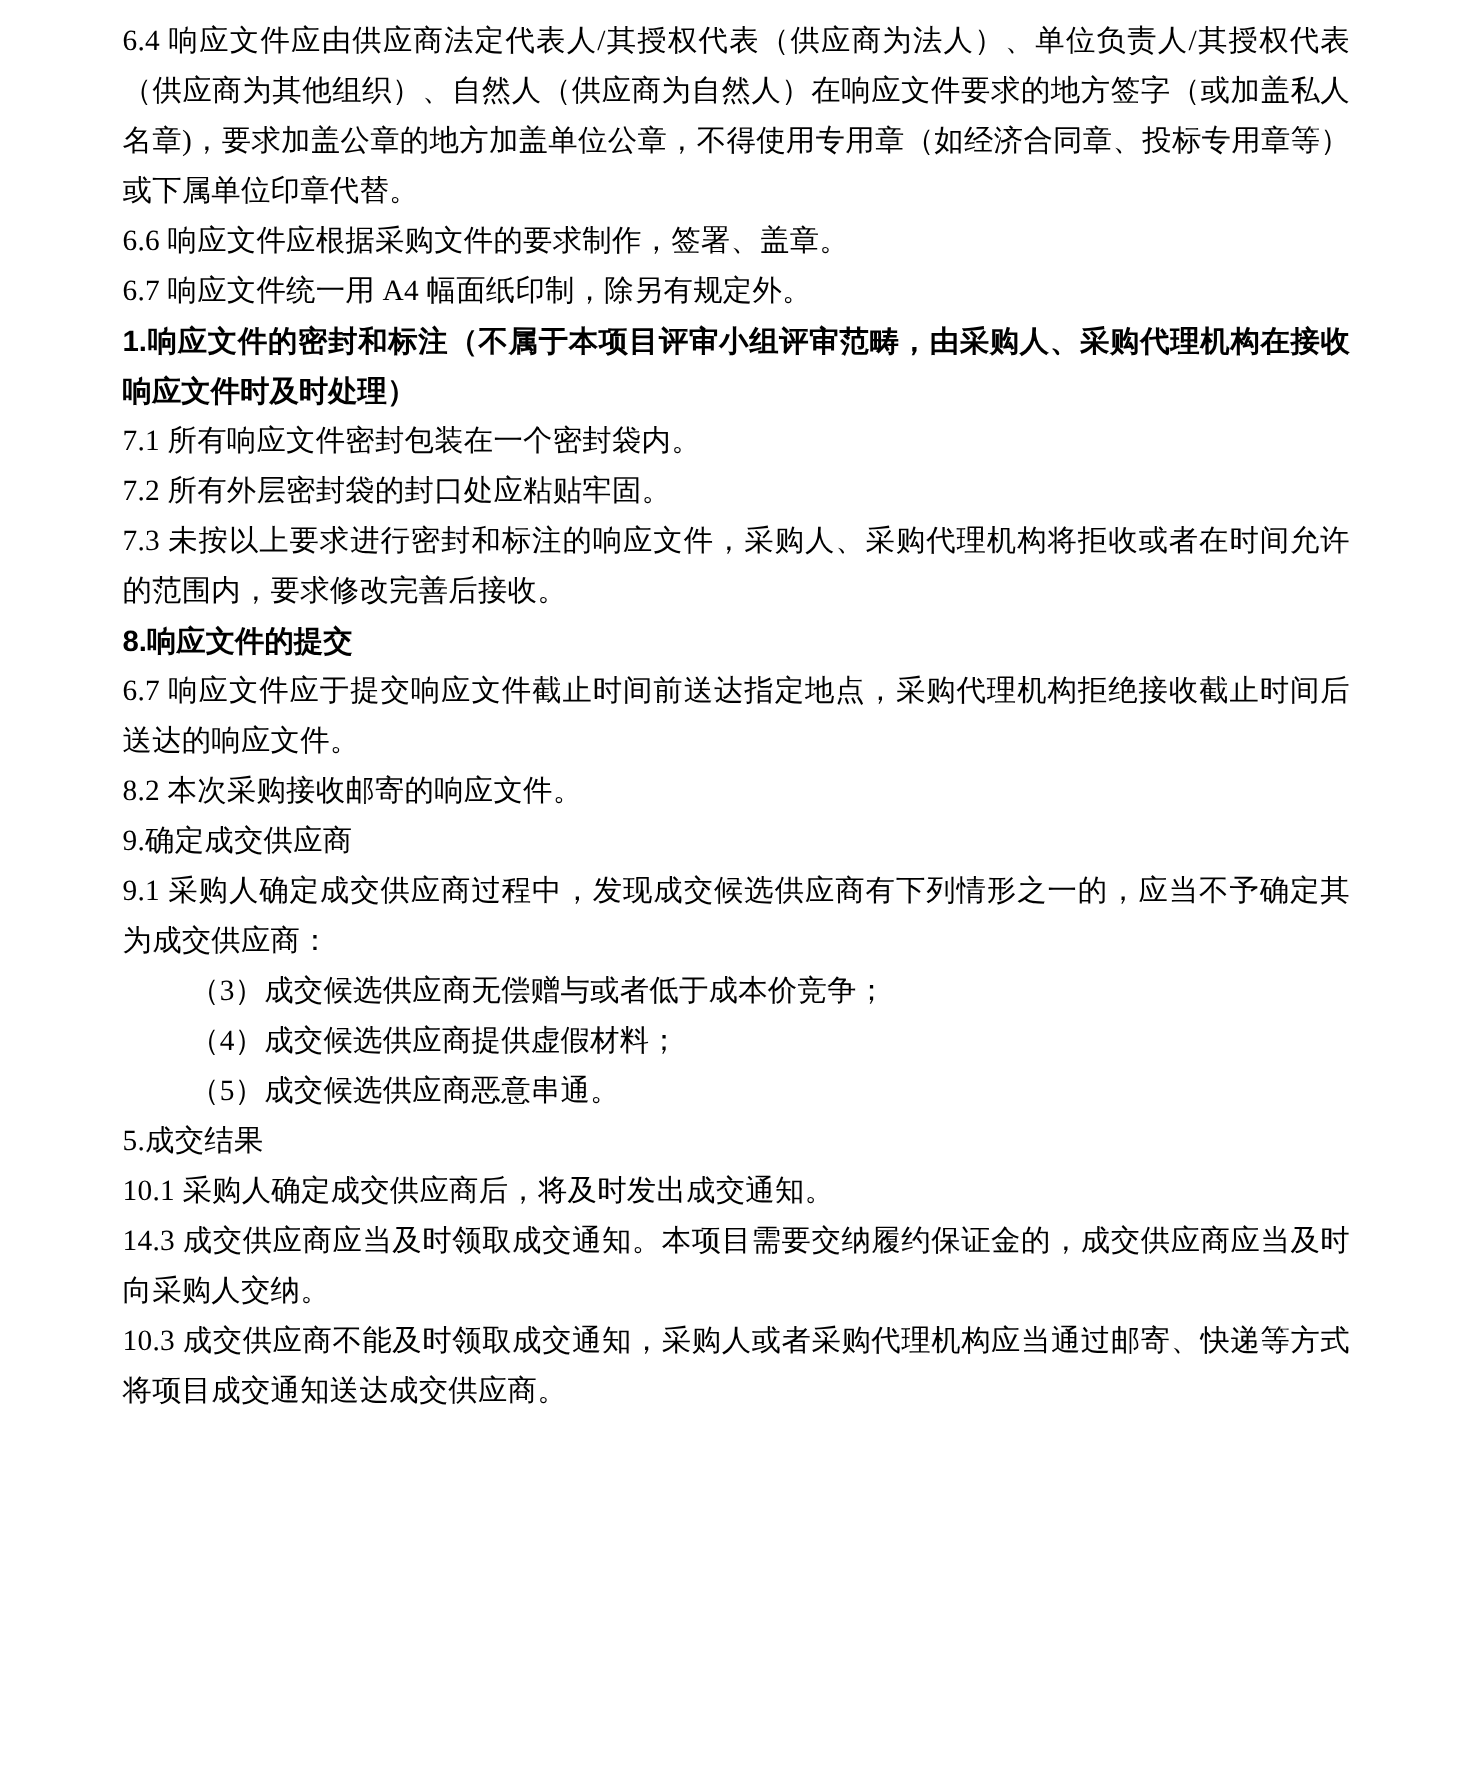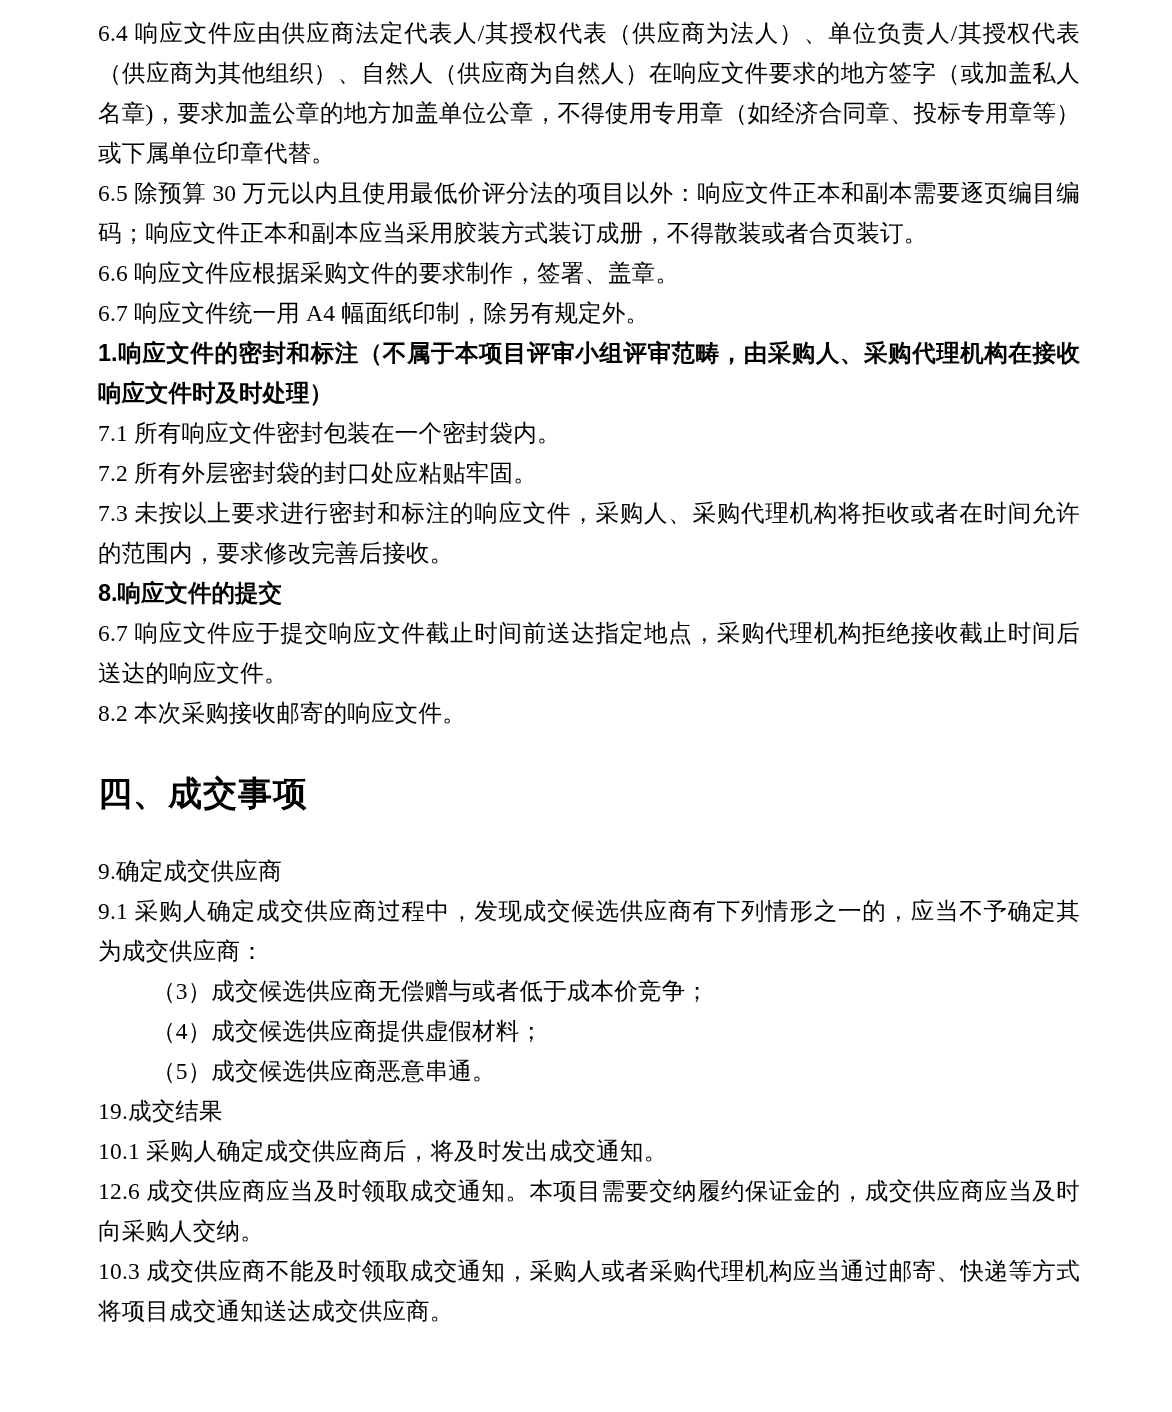--- a/index.html
+++ b/index.html
@@ -45,35 +45,33 @@
     font-family: "Liberation Sans", "DejaVu Sans", sans-serif;
     letter-spacing: 1px;
     text-align: left;
   }
 </style>
 </head>
 <body>
 
 <div class="page">
   <p class="para">6.4 响应文件应由供应商法定代表人/其授权代表（供应商为法人）、单位负责人/其授权代表（供应商为其他组织）、自然人（供应商为自然人）在响应文件要求的地方签字（或加盖私人名章)，要求加盖公章的地方加盖单位公章，不得使用专用章（如经济合同章、投标专用章等）或下属单位印章代替。</p>
-  <p class="para">6.5 除预算 30 万元以内且使用最低价评分法的项目以外：响应文件正本和副本需要逐页编目编码；响应文件正本和副本应当采用胶装方式装订成册，不得散装或者合页装订。</p>
   <p class="para">6.6 响应文件应根据采购文件的要求制作，签署、盖章。</p>
   <p class="para">6.7 响应文件统一用 A4 幅面纸印制，除另有规定外。</p>
   <p class="para bold">1.响应文件的密封和标注（不属于本项目评审小组评审范畴，由采购人、采购代理机构在接收响应文件时及时处理）</p>
   <p class="para">7.1 所有响应文件密封包装在一个密封袋内。</p>
   <p class="para">7.2 所有外层密封袋的封口处应粘贴牢固。</p>
   <p class="para">7.3 未按以上要求进行密封和标注的响应文件，采购人、采购代理机构将拒收或者在时间允许的范围内，要求修改完善后接收。</p>
   <p class="para bold">8.响应文件的提交</p>
   <p class="para">6.7 响应文件应于提交响应文件截止时间前送达指定地点，采购代理机构拒绝接收截止时间后送达的响应文件。</p>
   <p class="para">8.2 本次采购接收邮寄的响应文件。</p>
 
-  <h1 class="section-heading">四、成交事项</h1>
 
   <p class="para">9.确定成交供应商</p>
   <p class="para">9.1 采购人确定成交供应商过程中，发现成交候选供应商有下列情形之一的，应当不予确定其为成交供应商：</p>
   <p class="para indent">（3）成交候选供应商无偿赠与或者低于成本价竞争；</p>
   <p class="para indent">（4）成交候选供应商提供虚假材料；</p>
   <p class="para indent">（5）成交候选供应商恶意串通。</p>
-  <p class="para">19.成交结果</p>
+  <p class="para">5.成交结果</p>
   <p class="para">10.1 采购人确定成交供应商后，将及时发出成交通知。</p>
-  <p class="para">12.6 成交供应商应当及时领取成交通知。本项目需要交纳履约保证金的，成交供应商应当及时向采购人交纳。</p>
+  <p class="para">14.3 成交供应商应当及时领取成交通知。本项目需要交纳履约保证金的，成交供应商应当及时向采购人交纳。</p>
   <p class="para">10.3 成交供应商不能及时领取成交通知，采购人或者采购代理机构应当通过邮寄、快递等方式将项目成交通知送达成交供应商。</p>
 </div>
 
 </body></html>

